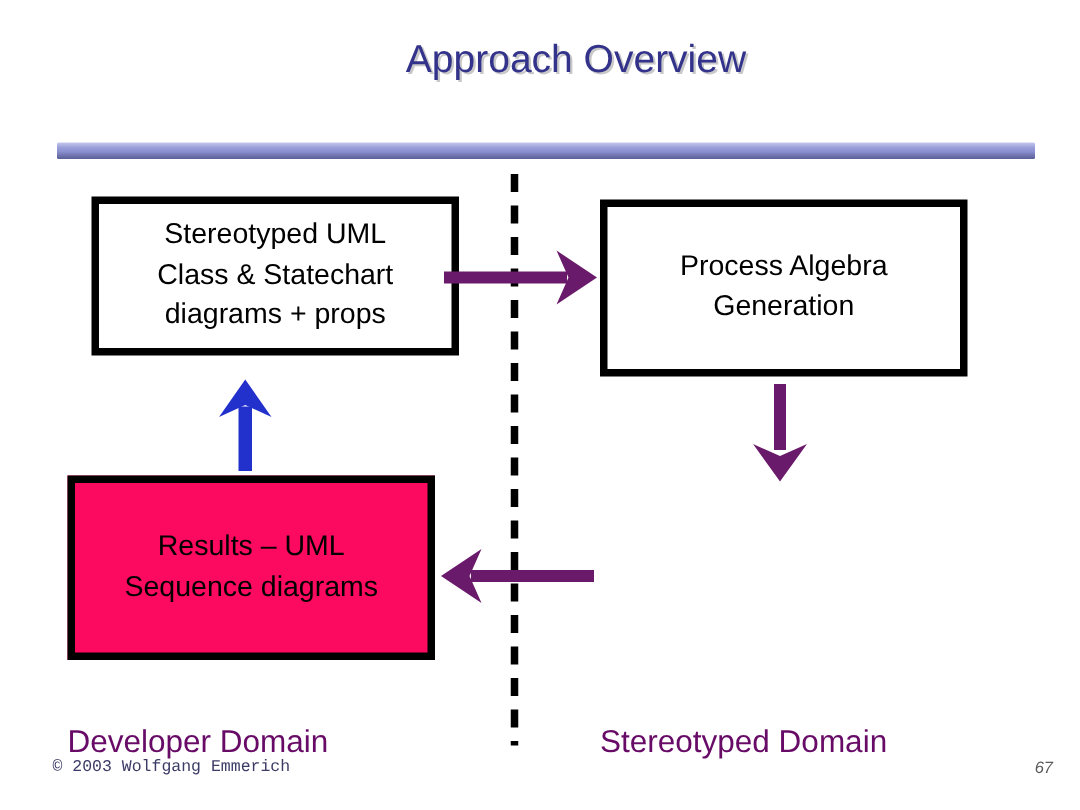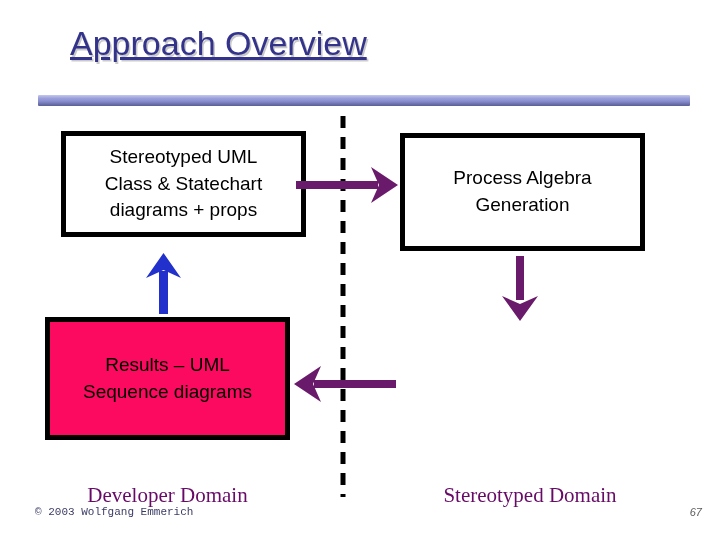--- a/index.html
+++ b/index.html
@@ -3,45 +3,44 @@
 <meta charset="utf-8">
 <style>
   html,body{margin:0;padding:0;background:#e8e8e8;}
   .slide{
     position:relative;width:720px;height:540px;background:#ffffff;
     overflow:hidden;font-family:"Liberation Sans",sans-serif;
     margin:0 auto;
   }
   .title{
     position:absolute;top:24px;left:70px;right:22px;
-    font-size:34px;color:#33338c;
+    text-align:center;font-size:26px;color:#33338c;
     text-shadow:1.5px 1.5px 0 #c9c9c9;
     white-space:nowrap;
-    text-decoration:underline;
   }
   .logo{position:absolute;top:8px;left:637px;width:75px;height:89px;}
   .divider{
     position:absolute;left:38px;top:95px;width:652px;height:11px;
     background:linear-gradient(to bottom,#c4c7ec 0%,#9ba0da 30%,#8a8fd0 55%,#696ea8 85%,#595e96 100%);
     border-radius:1px;
   }
   .flow-box{
     position:absolute;border:5px solid #000;background:#fff;
     display:flex;align-items:center;justify-content:center;
     text-align:center;font-size:19px;color:#000;line-height:1.4;
     padding:4px 26px;box-sizing:border-box;
   }
   .box-tl{left:61px;top:131px;width:245px;height:106px;}
   .box-tr{left:400px;top:133px;width:245px;height:118px;justify-content:flex-end;}
   .box-bl{left:45px;top:317px;width:245px;height:123px;}
   .box-br{left:400px;top:317px;width:245px;height:120px;}
   .overlay{position:absolute;left:0;top:0;width:720px;height:540px;pointer-events:none;}
   .domain-label{
     position:absolute;top:483px;font-size:21px;color:#670b67;
-    text-align:center;white-space:nowrap;font-family:Liberation Serif, serif;
+    text-align:left;white-space:nowrap;
   }
   .dev-label{left:45px;width:245px;}
   .ver-label{left:400px;width:260px;}
   .copyright{position:absolute;left:35px;top:506px;font-size:11px;color:#3b3b66;font-family:Liberation Mono, monospace;}
   .page-number{position:absolute;right:18px;top:506px;font-size:11px;color:#5a5a5a;font-style:italic;}
 </style>
 </head>
 <body>
 
 <div class="slide">

